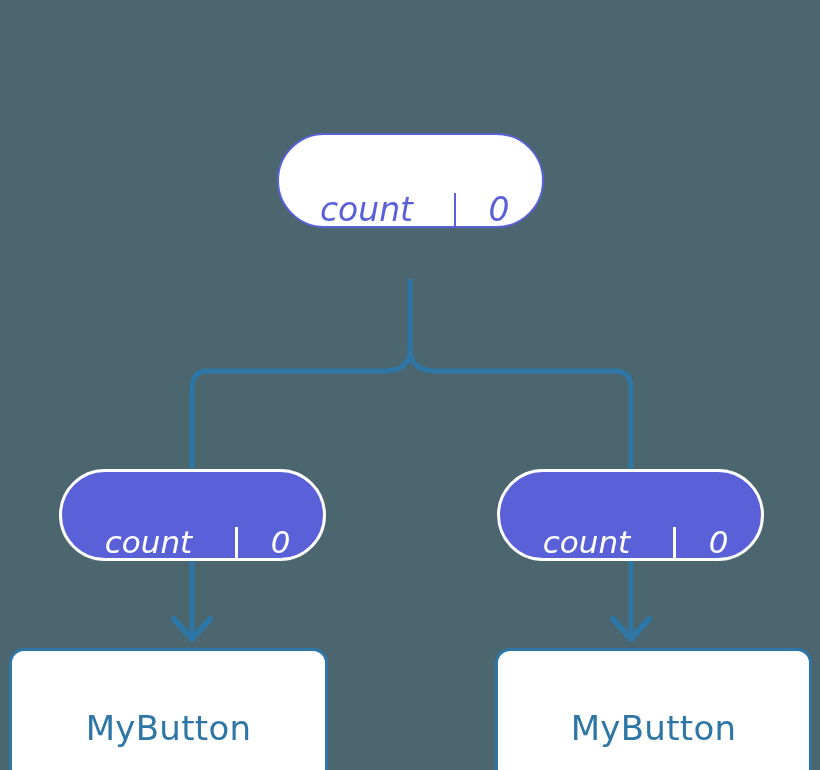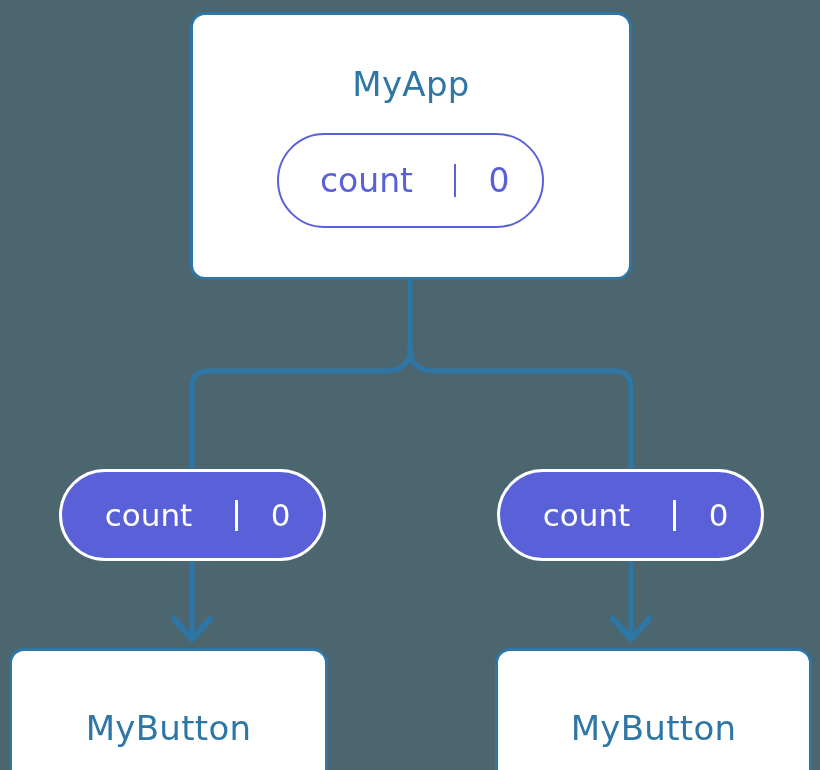--- a/index.html
+++ b/index.html
@@ -72,24 +72,25 @@
   #btn-box-right {
     left: 495px;
     top: 648px;
     width: 317px;
   }
 
   
   .pill {
     position: absolute;
     display: flex;
-    align-items: center;
+    align-items: flex-end;
     box-sizing: border-box;
     border-radius: 999px;
     overflow: hidden;
+    font-style: italic;
   }
   .pill .pill-key,
   .pill .pill-val {
     display: flex;
     align-items: center;
     justify-content: center;
     line-height: 1;
     white-space: nowrap;
   }
 
@@ -162,23 +163,20 @@
 
     <path d="M 436 371 L 615 371 Q 631 371 631 388 L 631 470" fill="none" stroke="#2d76a6" stroke-width="5" stroke-linecap="butt"></path>
 
     <path d="M 192 560 L 192 641" fill="none" stroke="#2d76a6" stroke-width="5" stroke-linecap="butt"></path>
     <path d="M 174 619 L 192 639 L 210 619" fill="none" stroke="#2d76a6" stroke-width="6" stroke-linecap="round" stroke-linejoin="round"></path>
 
     <path d="M 631 560 L 631 641" fill="none" stroke="#2d76a6" stroke-width="5" stroke-linecap="butt"></path>
     <path d="M 613 619 L 631 639 L 649 619" fill="none" stroke="#2d76a6" stroke-width="6" stroke-linecap="round" stroke-linejoin="round"></path>
   </svg>
 
-  <div id="app-box" class="comp-box">
-    <div class="comp-title">MyApp</div>
-  </div>
 
   <div id="app-pill" class="pill outline">
     <div class="pill-key">count</div>
     <div class="pill-val">0</div>
   </div>
 
   <div id="prop-pill-left" class="pill filled prop-pill">
     <div class="pill-key">count</div>
     <div class="pill-val">0</div>
   </div>

